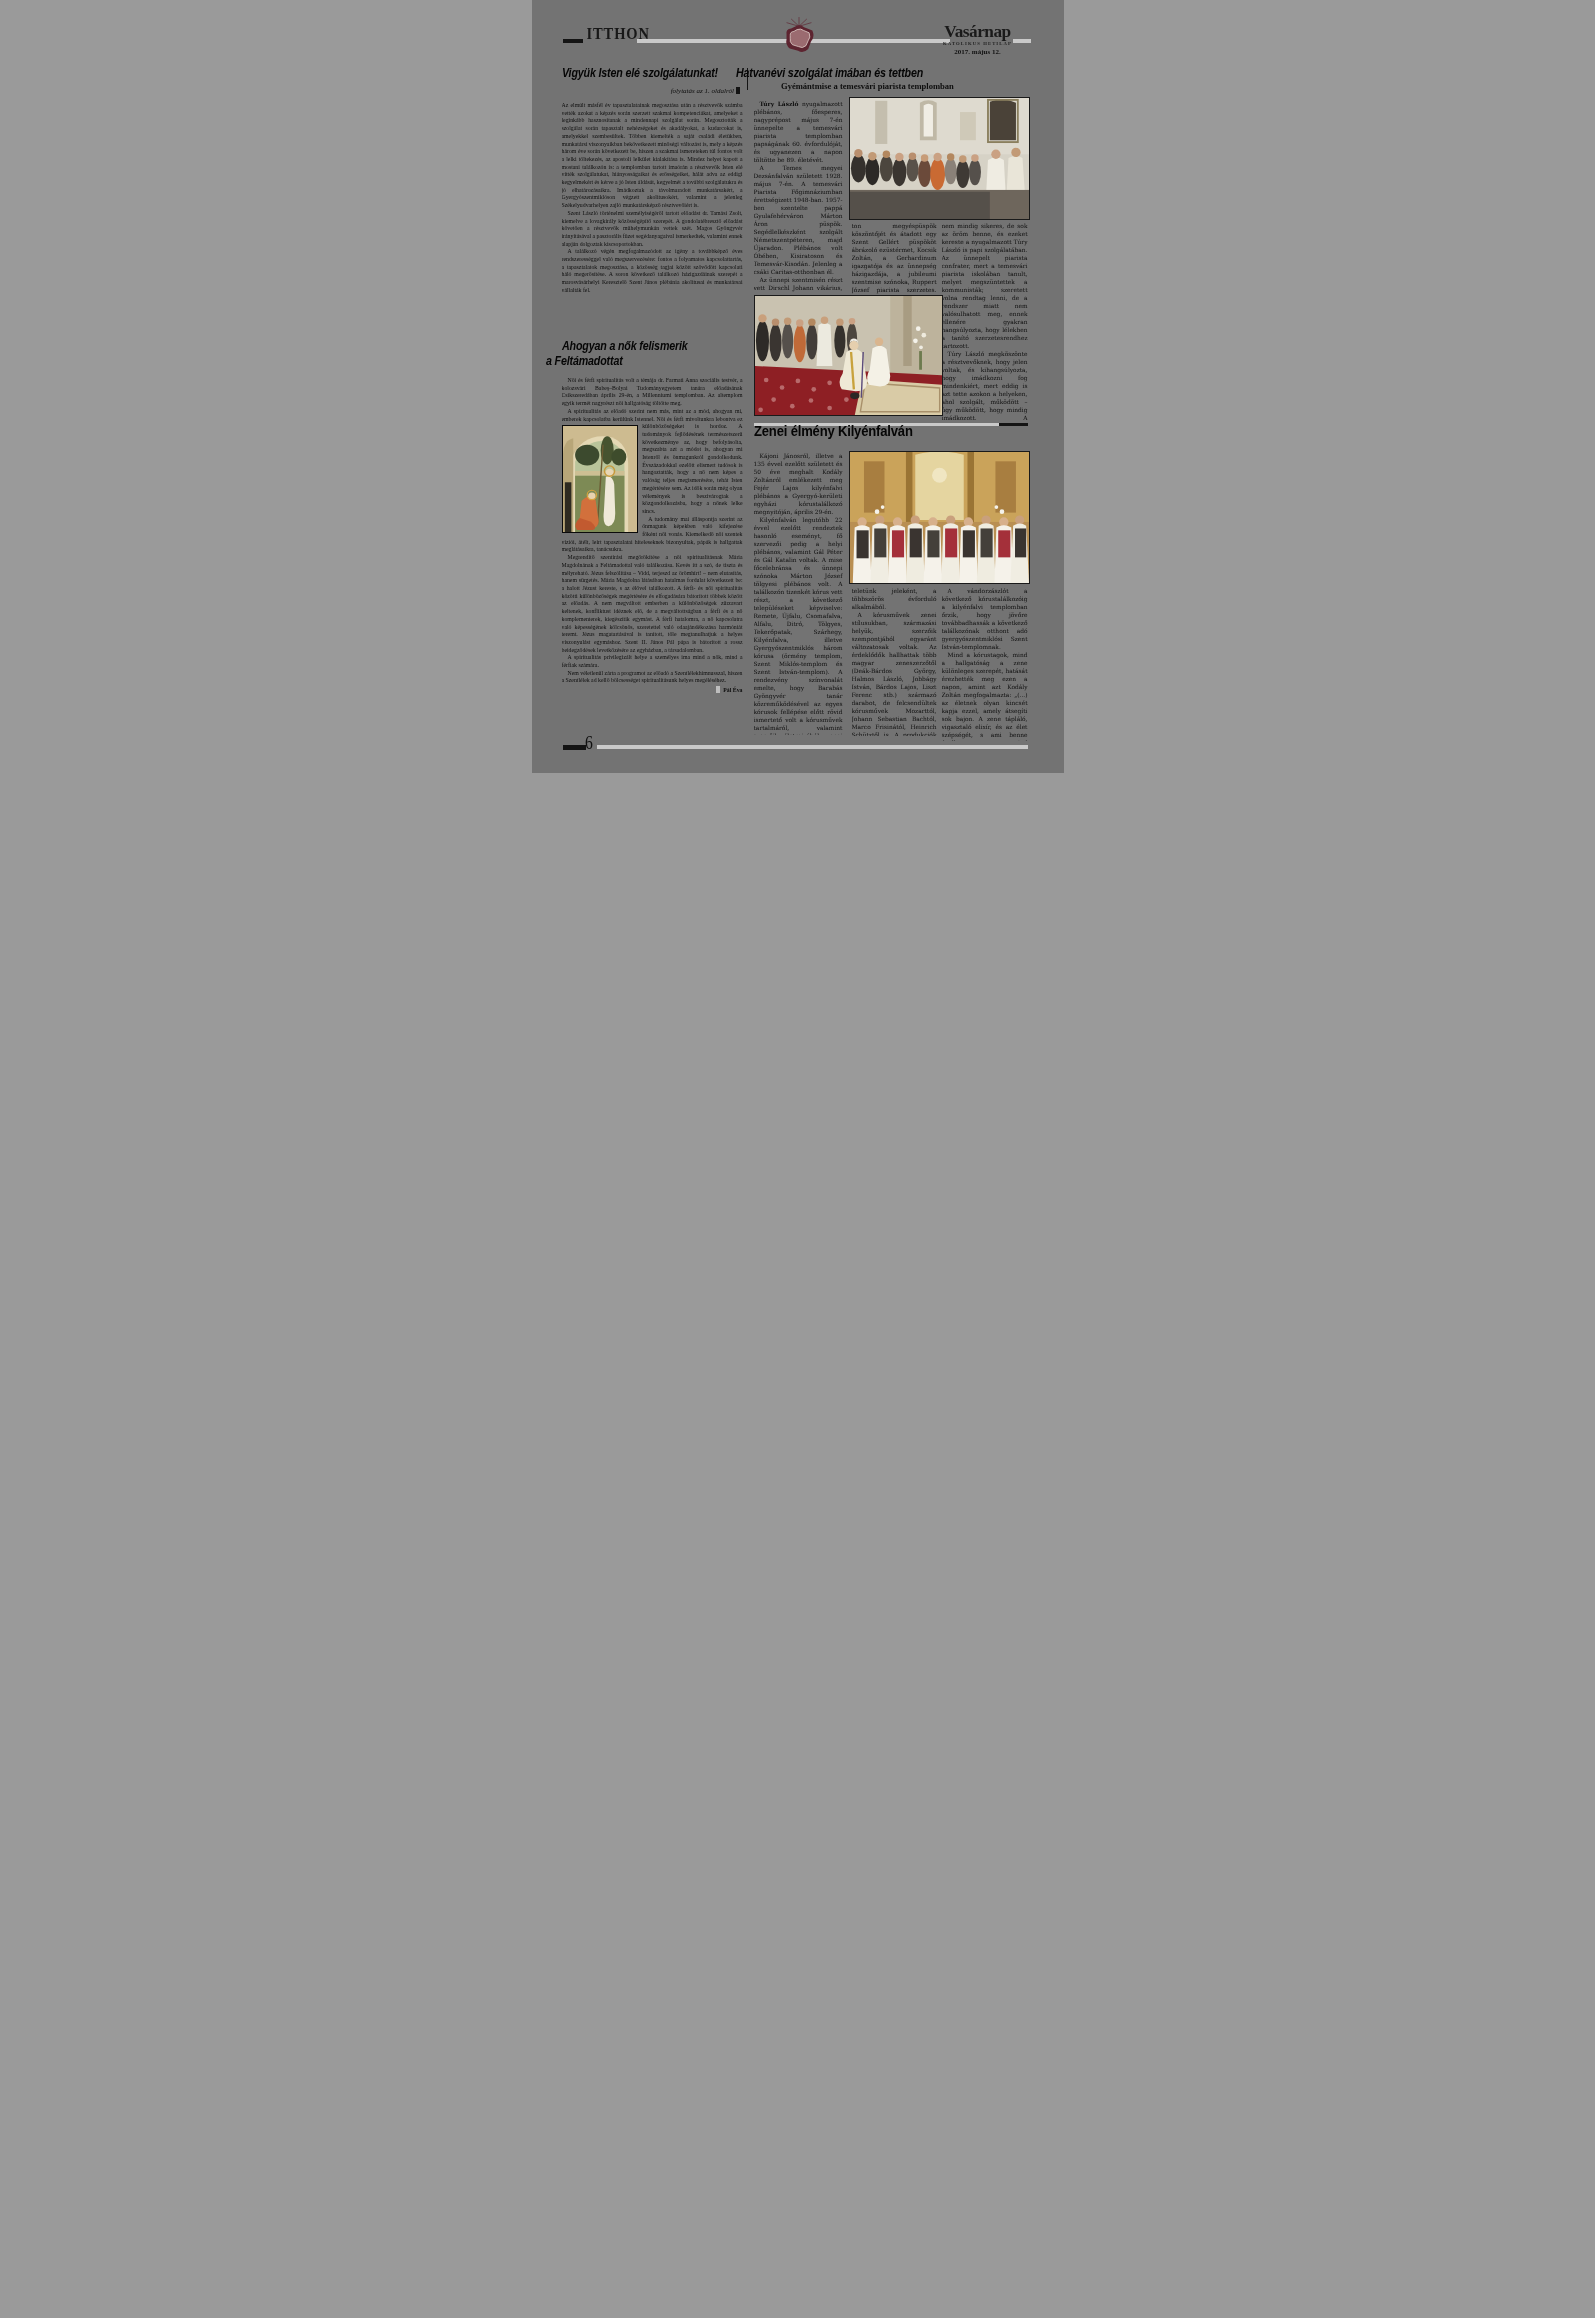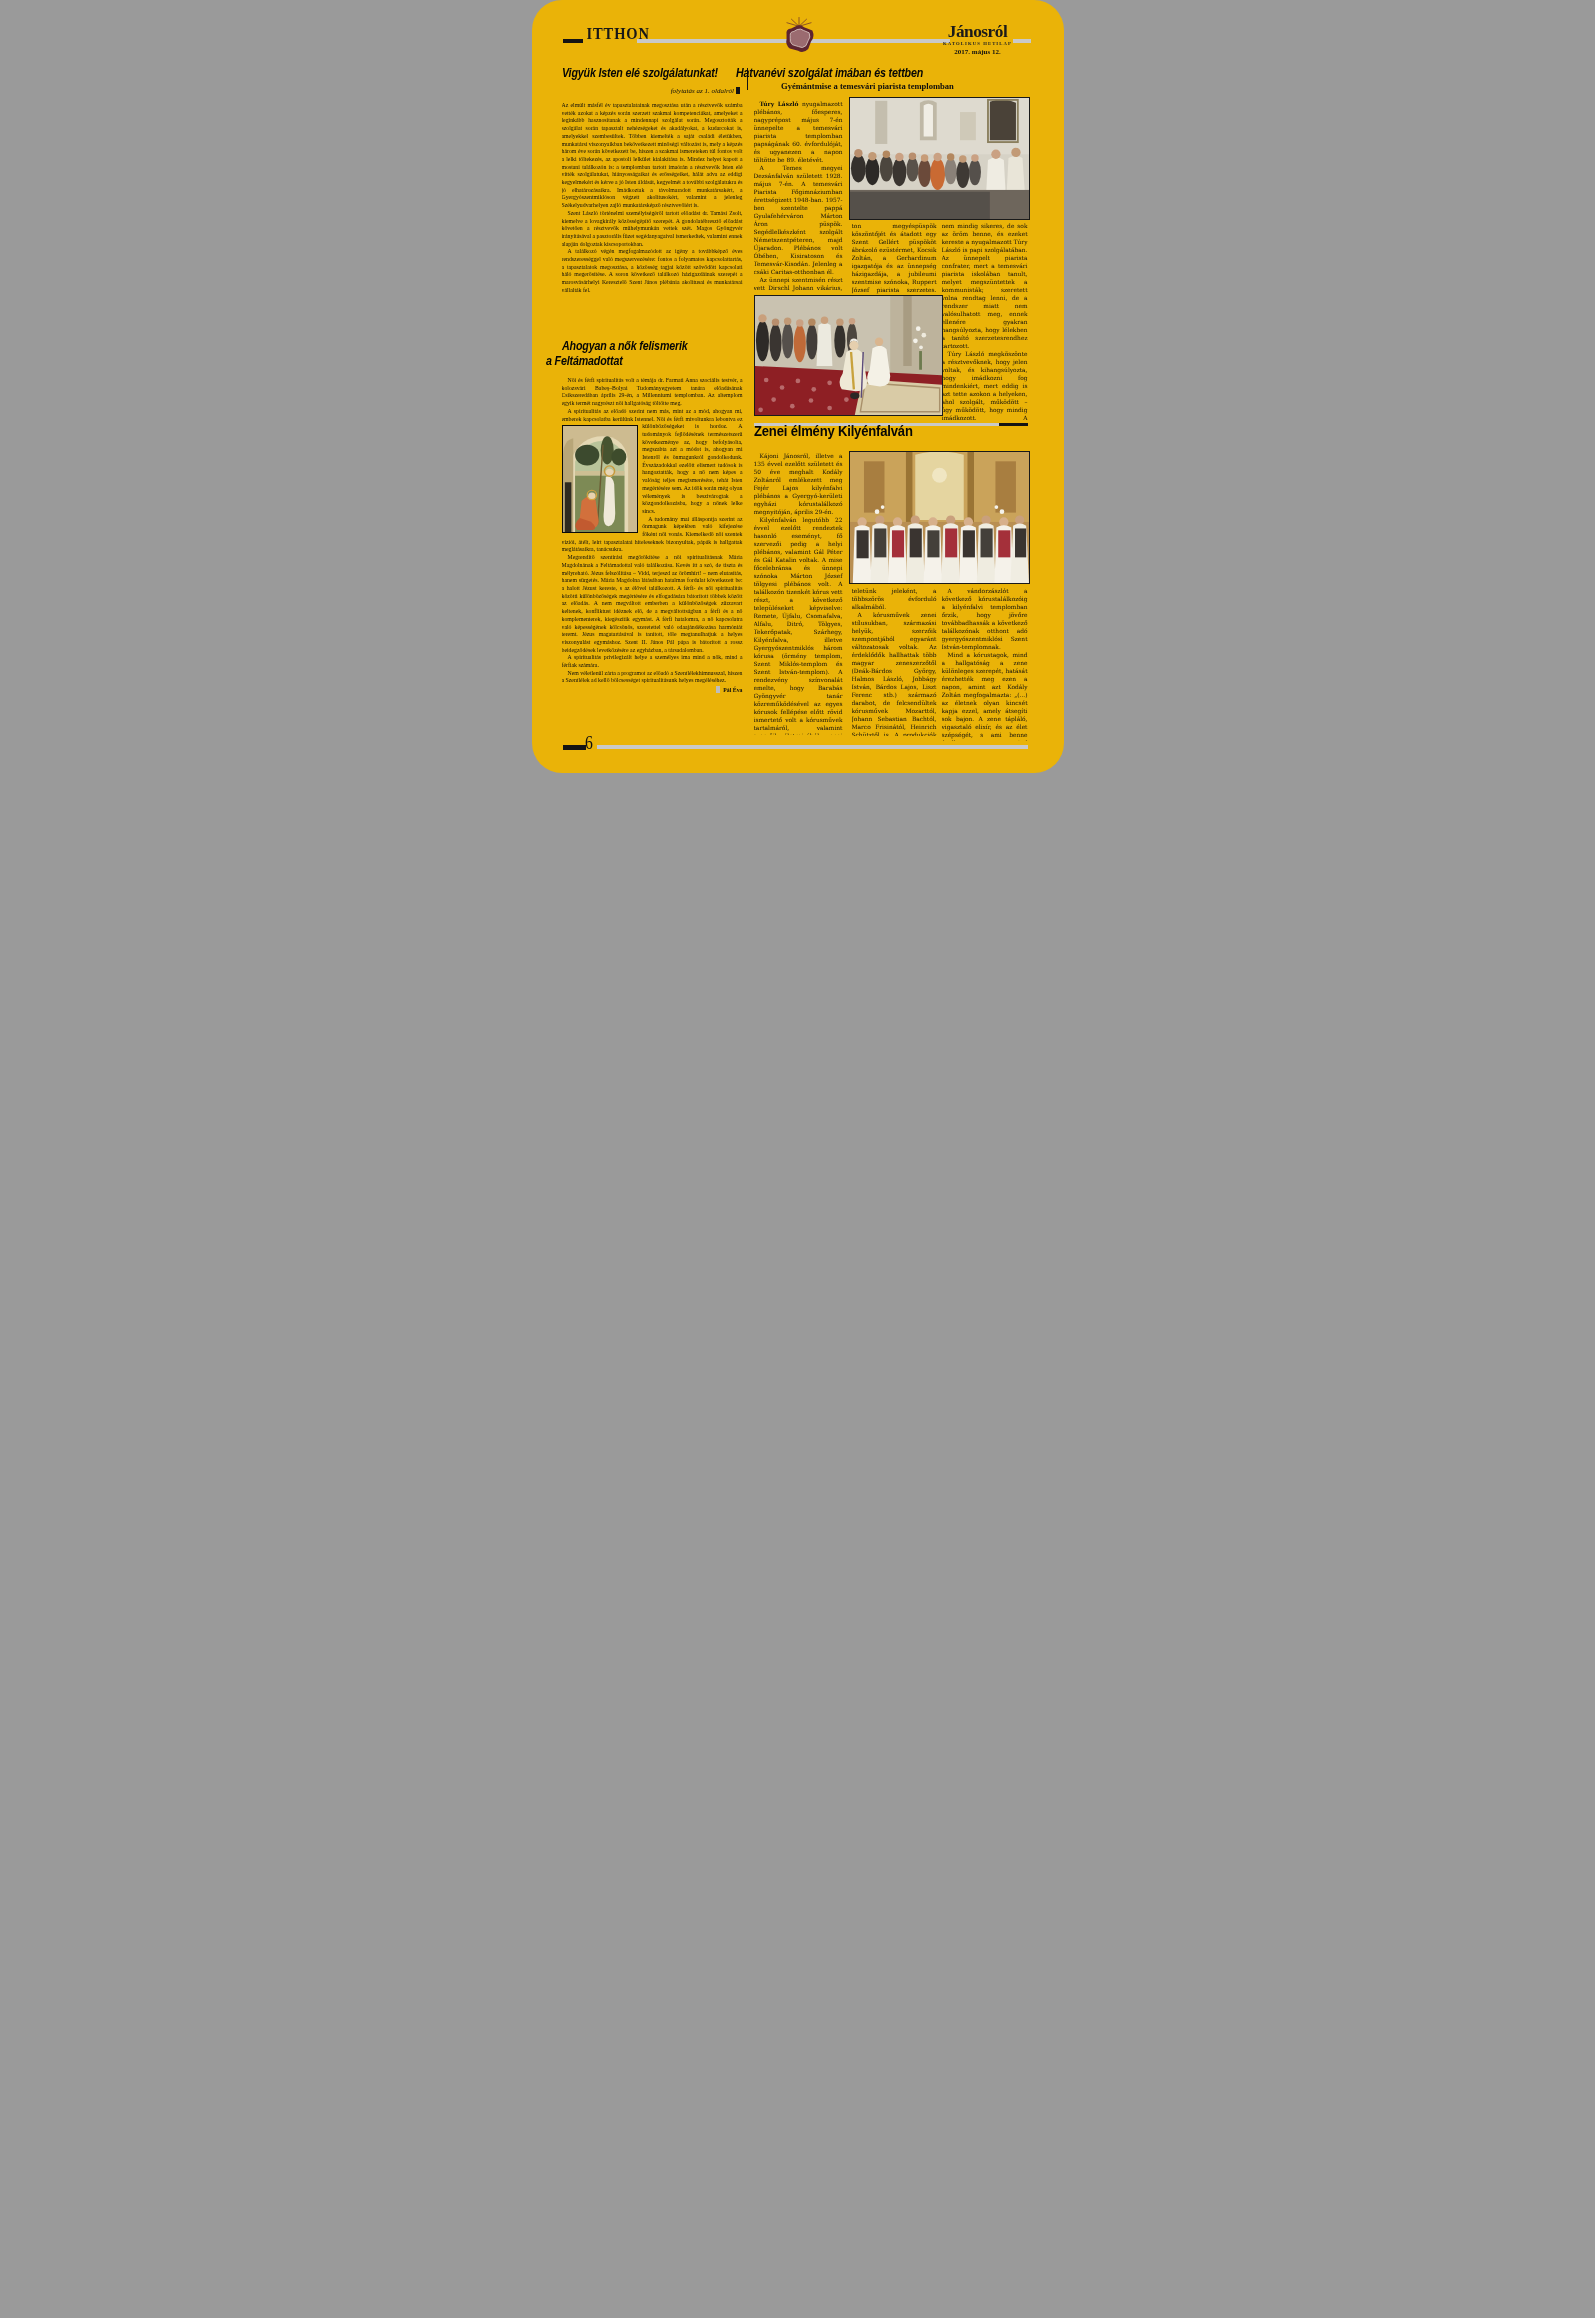--- a/index.html
+++ b/index.html
@@ -1,17 +1,17 @@
 <!DOCTYPE html>
 <html lang="hu" style="font-size:7.5px"><head>
 <meta charset="utf-8">
 <style>
   html,body{margin:0;padding:0;background:#9a9a9a;}
-  .page{position:relative;width:532px;height:773px;background:#eab308;margin:0 auto;
-        font-family:"Liberation Serif",serif;color:#0e0e0e;overflow:hidden;border-radius:30px;}
+  .page{position:relative;width:532px;height:773px;background:#737373;margin:0 auto;
+        font-family:"Liberation Serif",serif;color:#0e0e0e;overflow:hidden;}
   
   .bar{position:absolute;height:4.2px;}
   .bar.black{background:#141414;}
   .bar.gray{background:#c9c9c9;}
   .section-label{position:absolute;left:55px;top:24px;font-family:"Liberation Serif",serif;
         font-weight:700;font-size:14.5px;letter-spacing:0.9px;transform:scaleY(1.12);transform-origin:top left;color:#181818;}
   .masthead{position:absolute;left:400px;top:23.4px;width:92px;text-align:center;z-index:2;}
   .masthead .title{font-family:"Liberation Serif",serif;font-weight:700;font-size:17.3px;line-height:18px;letter-spacing:-0.5px;color:#1a1a1a;}
   .masthead .sub{font-size:4.7px;letter-spacing:1.1px;font-weight:600;margin-top:0px;color:#222;}
   .masthead .date{font-size:7px;font-weight:700;margin-top:1.4px;color:#111;}
@@ -60,21 +60,21 @@
         <line x1="39" y1="22" x2="22" y2="6"></line>
         <line x1="39" y1="22" x2="56" y2="6"></line>
       <line x1="39" y1="22" x2="12" y2="14"></line>
         <line x1="39" y1="22" x2="66" y2="14"></line>
     </g>
     <path d="M12,40 Q10,28 22,27 L32,22 Q42,17 50,24 L68,31 Q74,45 65,55 L59,71 Q48,82 37,75 L19,70 Q9,62 12,50 Z" fill="#5d2430"></path>
     <path d="M20,42 Q19,34 28,33 L35,29 Q43,26 49,31 L61,36 Q65,46 59,53 L54,64 Q46,71 38,66 L25,62 Q18,56 20,48 Z" fill="#9b6b70" stroke="#f2e9e2" stroke-width="1.4"></path>
   </svg>
 
   <div class="masthead">
-    <div class="title">Jánosról</div>
+    <div class="title">Vasárnap</div>
     <div class="sub">KATOLIKUS HETILAP</div>
     <div class="date">2017. május 12.</div>
   </div>
 
   <div class="headline h27" style="left:30px;top:66px;">
     <span>Vigyük Isten elé szolgálatunkat!</span>
   </div>
   <div class="continuation" style="left:93px;top:87px;width:115px;">
     <span>folytatás az 1. oldalról</span>
     <span class="sq black"></span>

